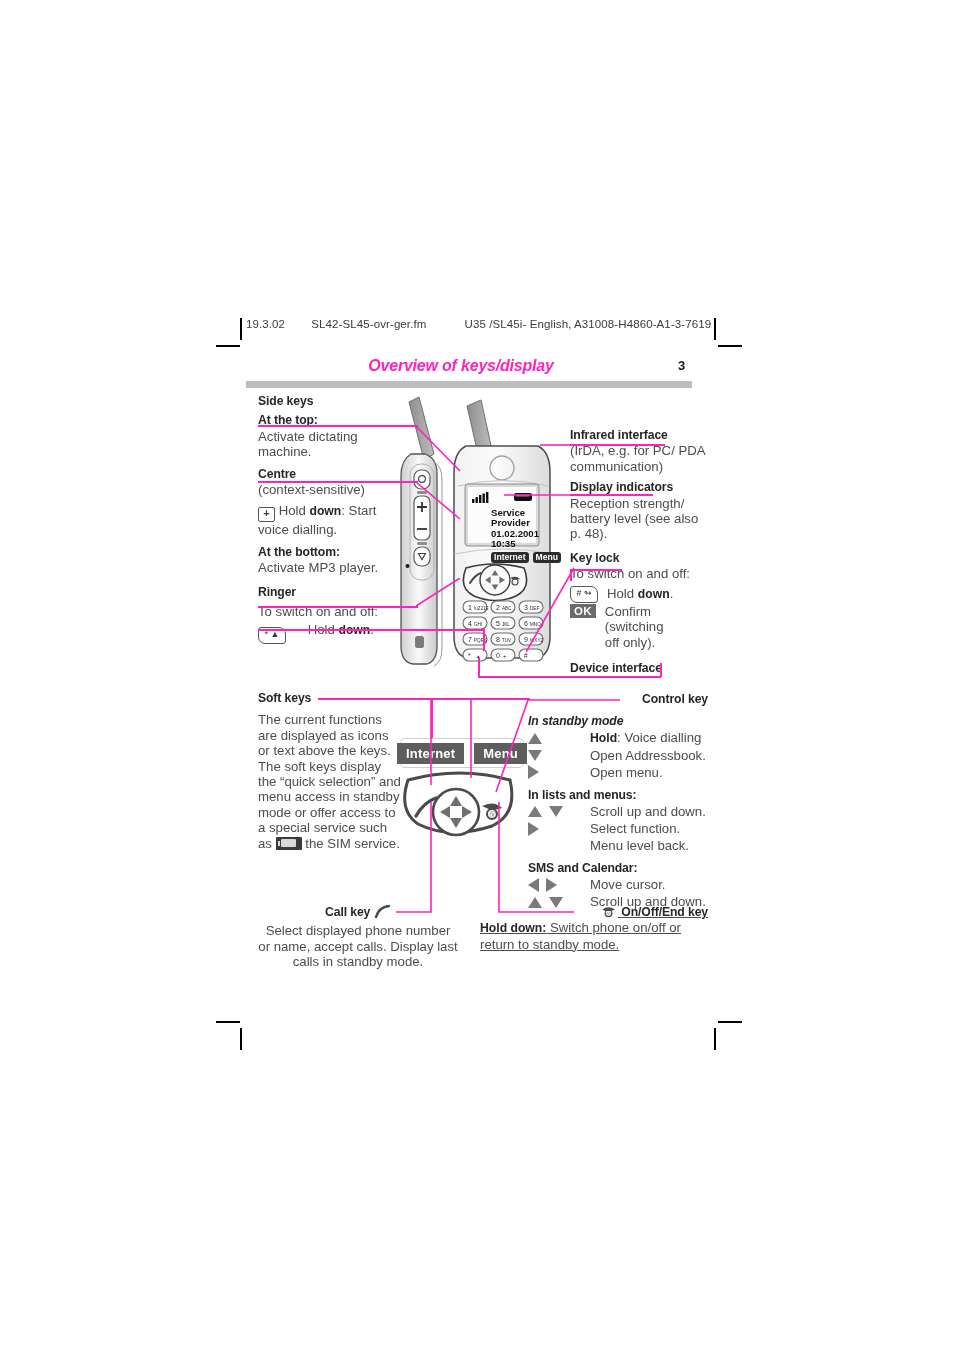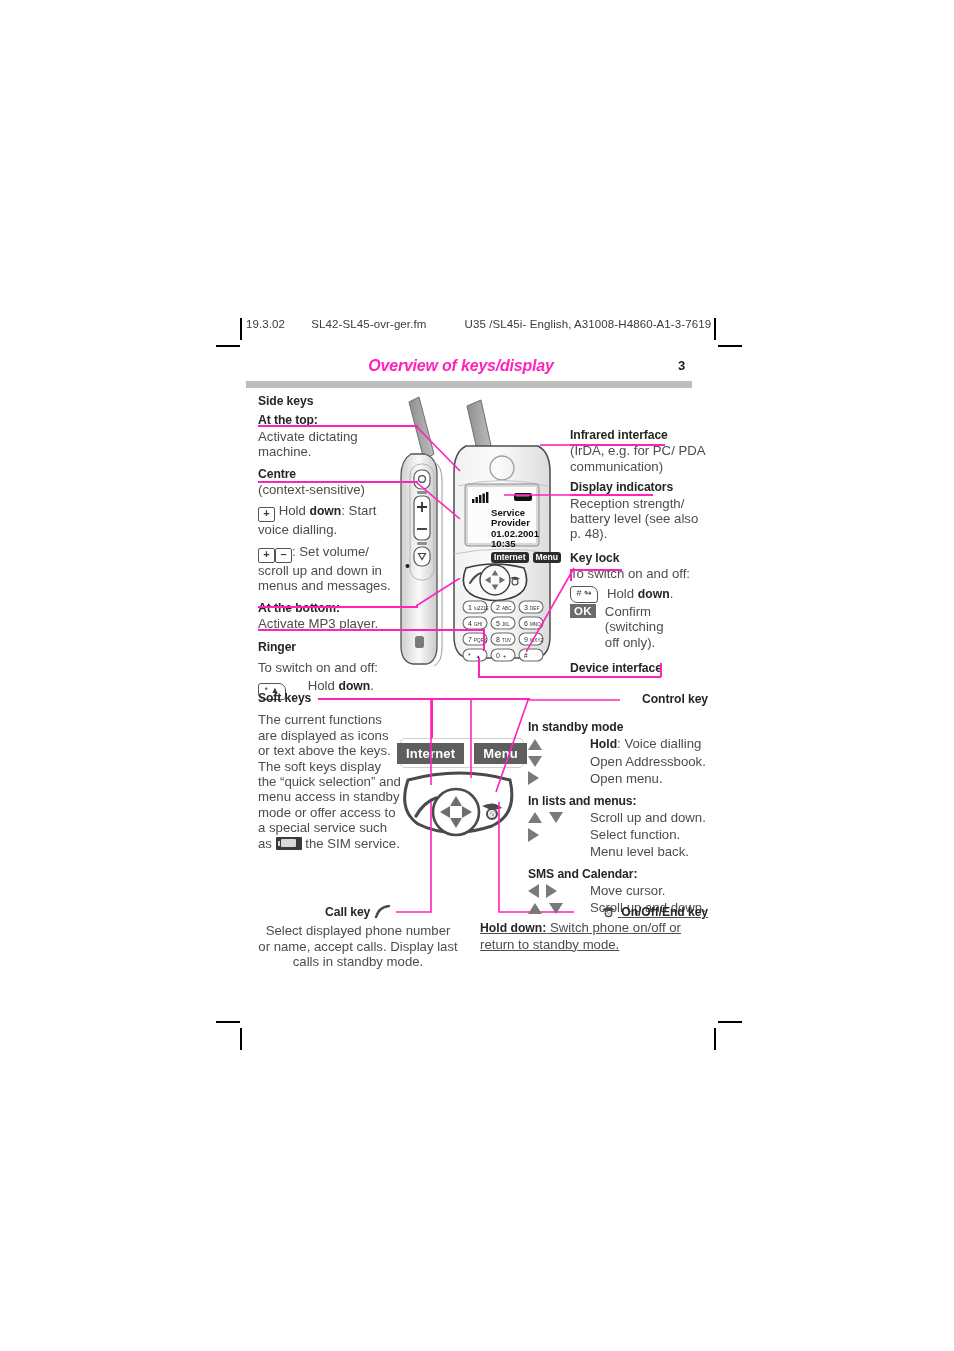--- a/index.html
+++ b/index.html
@@ -270,23 +270,20 @@
     <span class="body">Activate dictating machine.</span>
 
     <span class="hd" style="margin-top:7px;">Centre</span>
     <span class="body">(context-sensitive)</span>
 
     <div style="margin-top:6px;">
       <span class="keybox">+</span>
       <span>Hold </span><b>down</b><span>: Start voice dialling.</span>
     </div>
 
-    <div style="margin-top:6px;">
-      <span class="keybox">+</span><span class="keybox">–</span><span>: Set volume/ scroll up and down in menus and messages.</span>
-    </div>
 
     <span class="hd" style="margin-top:7px;">At the bottom:</span>
     <span class="body">Activate MP3 player.</span>
 
     <span class="hd" style="margin-top:9px;">Ringer</span>
     <span class="body" style="margin-top:4px;">To switch on and off:</span>
     <div style="margin-top:3px;">
       <span class="starkey">*&nbsp;▲</span>
       <span style="display:inline-block;width:18px;"></span><span>Hold </span><b>down</b><span>.</span>
     </div>
@@ -393,21 +390,21 @@
     <path d="M35 112 L35 222 L-138 222" stroke="#ff22bb" stroke-width="1.6" fill="none"></path>
 
     <path d="M103 112 L103 222 L178 222" stroke="#ff22bb" stroke-width="1.6" fill="none"></path>
   </svg>
 
   <div class="blk" style="left:528px;top:692px;width:180px;">
     <div style="text-align:right;">
         <span class="hd">Control key</span>
       </div>
 
-    <span class="hd" style="margin-top:13px;">In standby mode</span>
+    <span class="hd" style="margin-top:7px;font-style:italic;">In standby mode</span>
     <div class="arow">
       <span class="arcell">
           <i class="ar ar-u"></i>
         </span>
       <span class="artxt"><b>Hold</b><span>: Voice dialling</span></span>
     </div>
     <div class="arow">
       <span class="arcell">
           <i class="ar ar-d"></i>
         </span>

